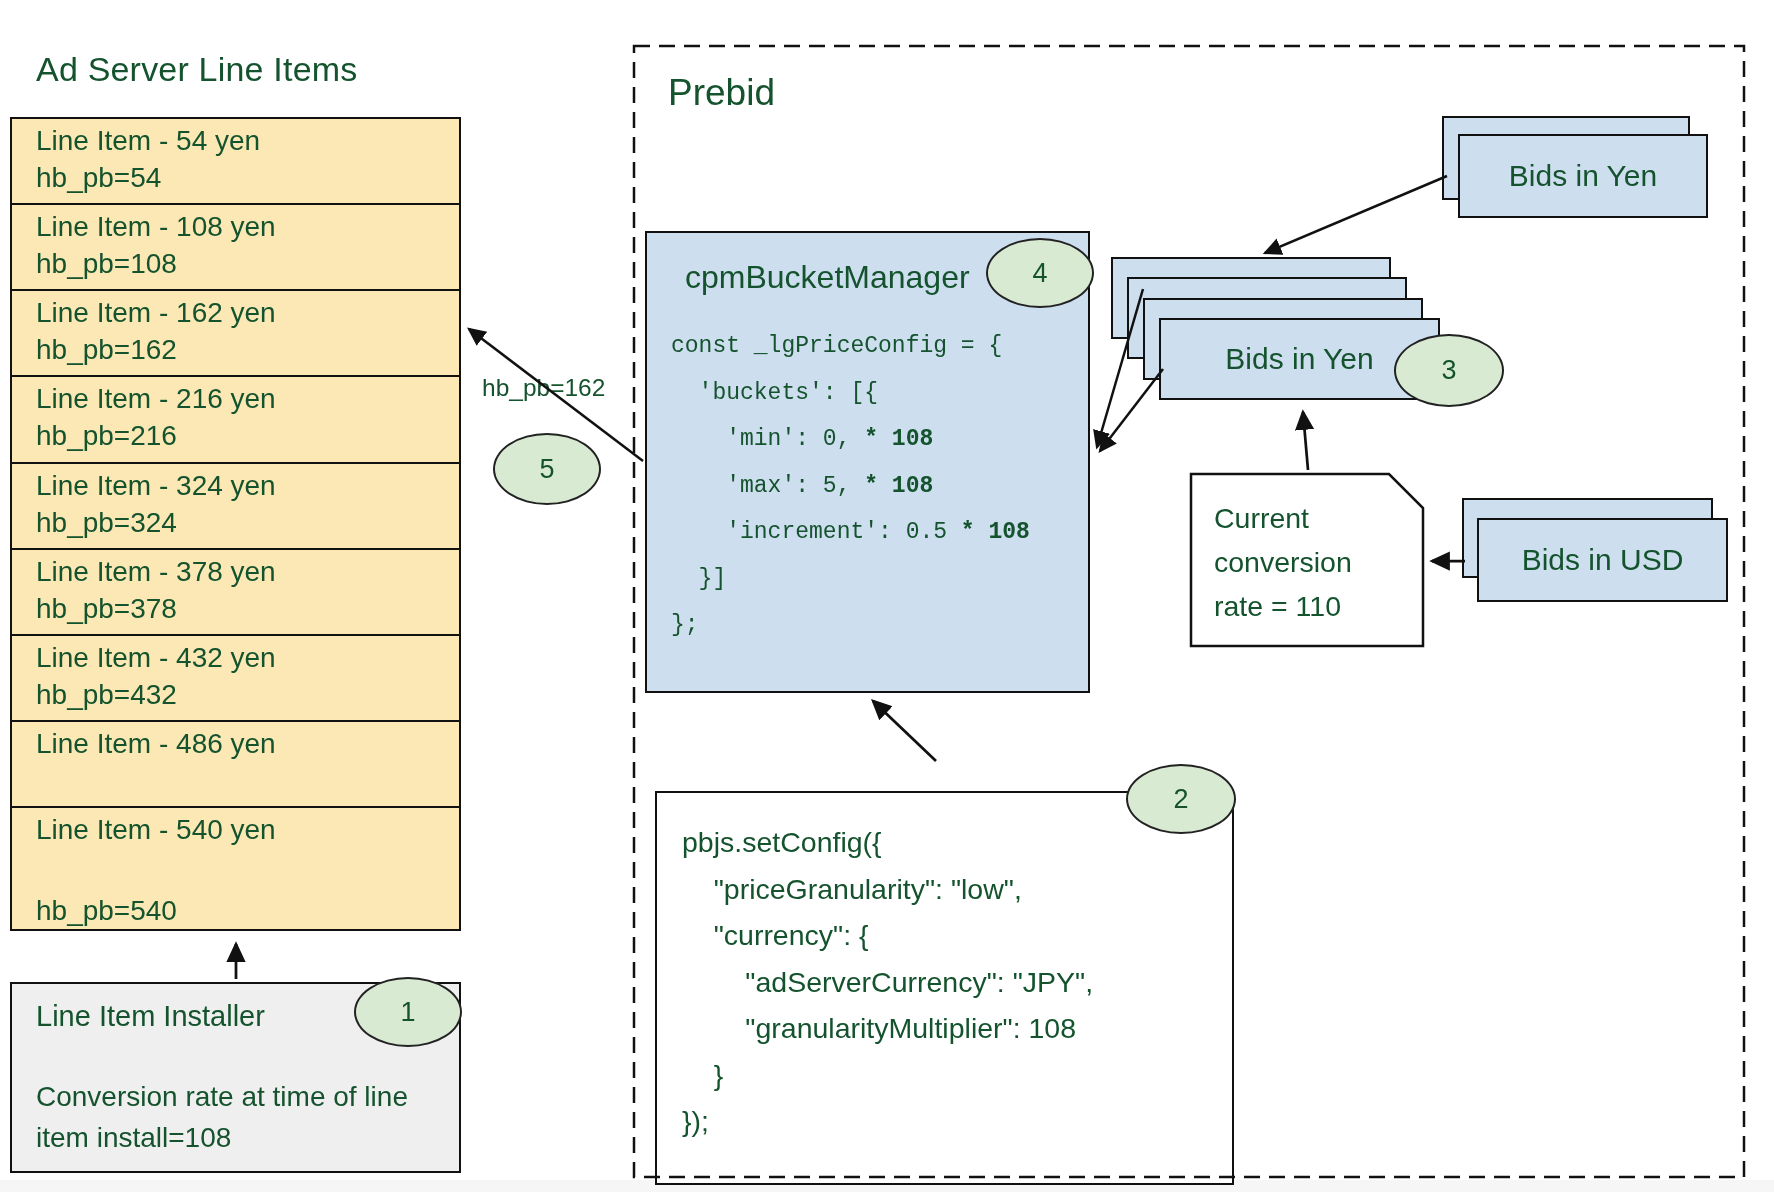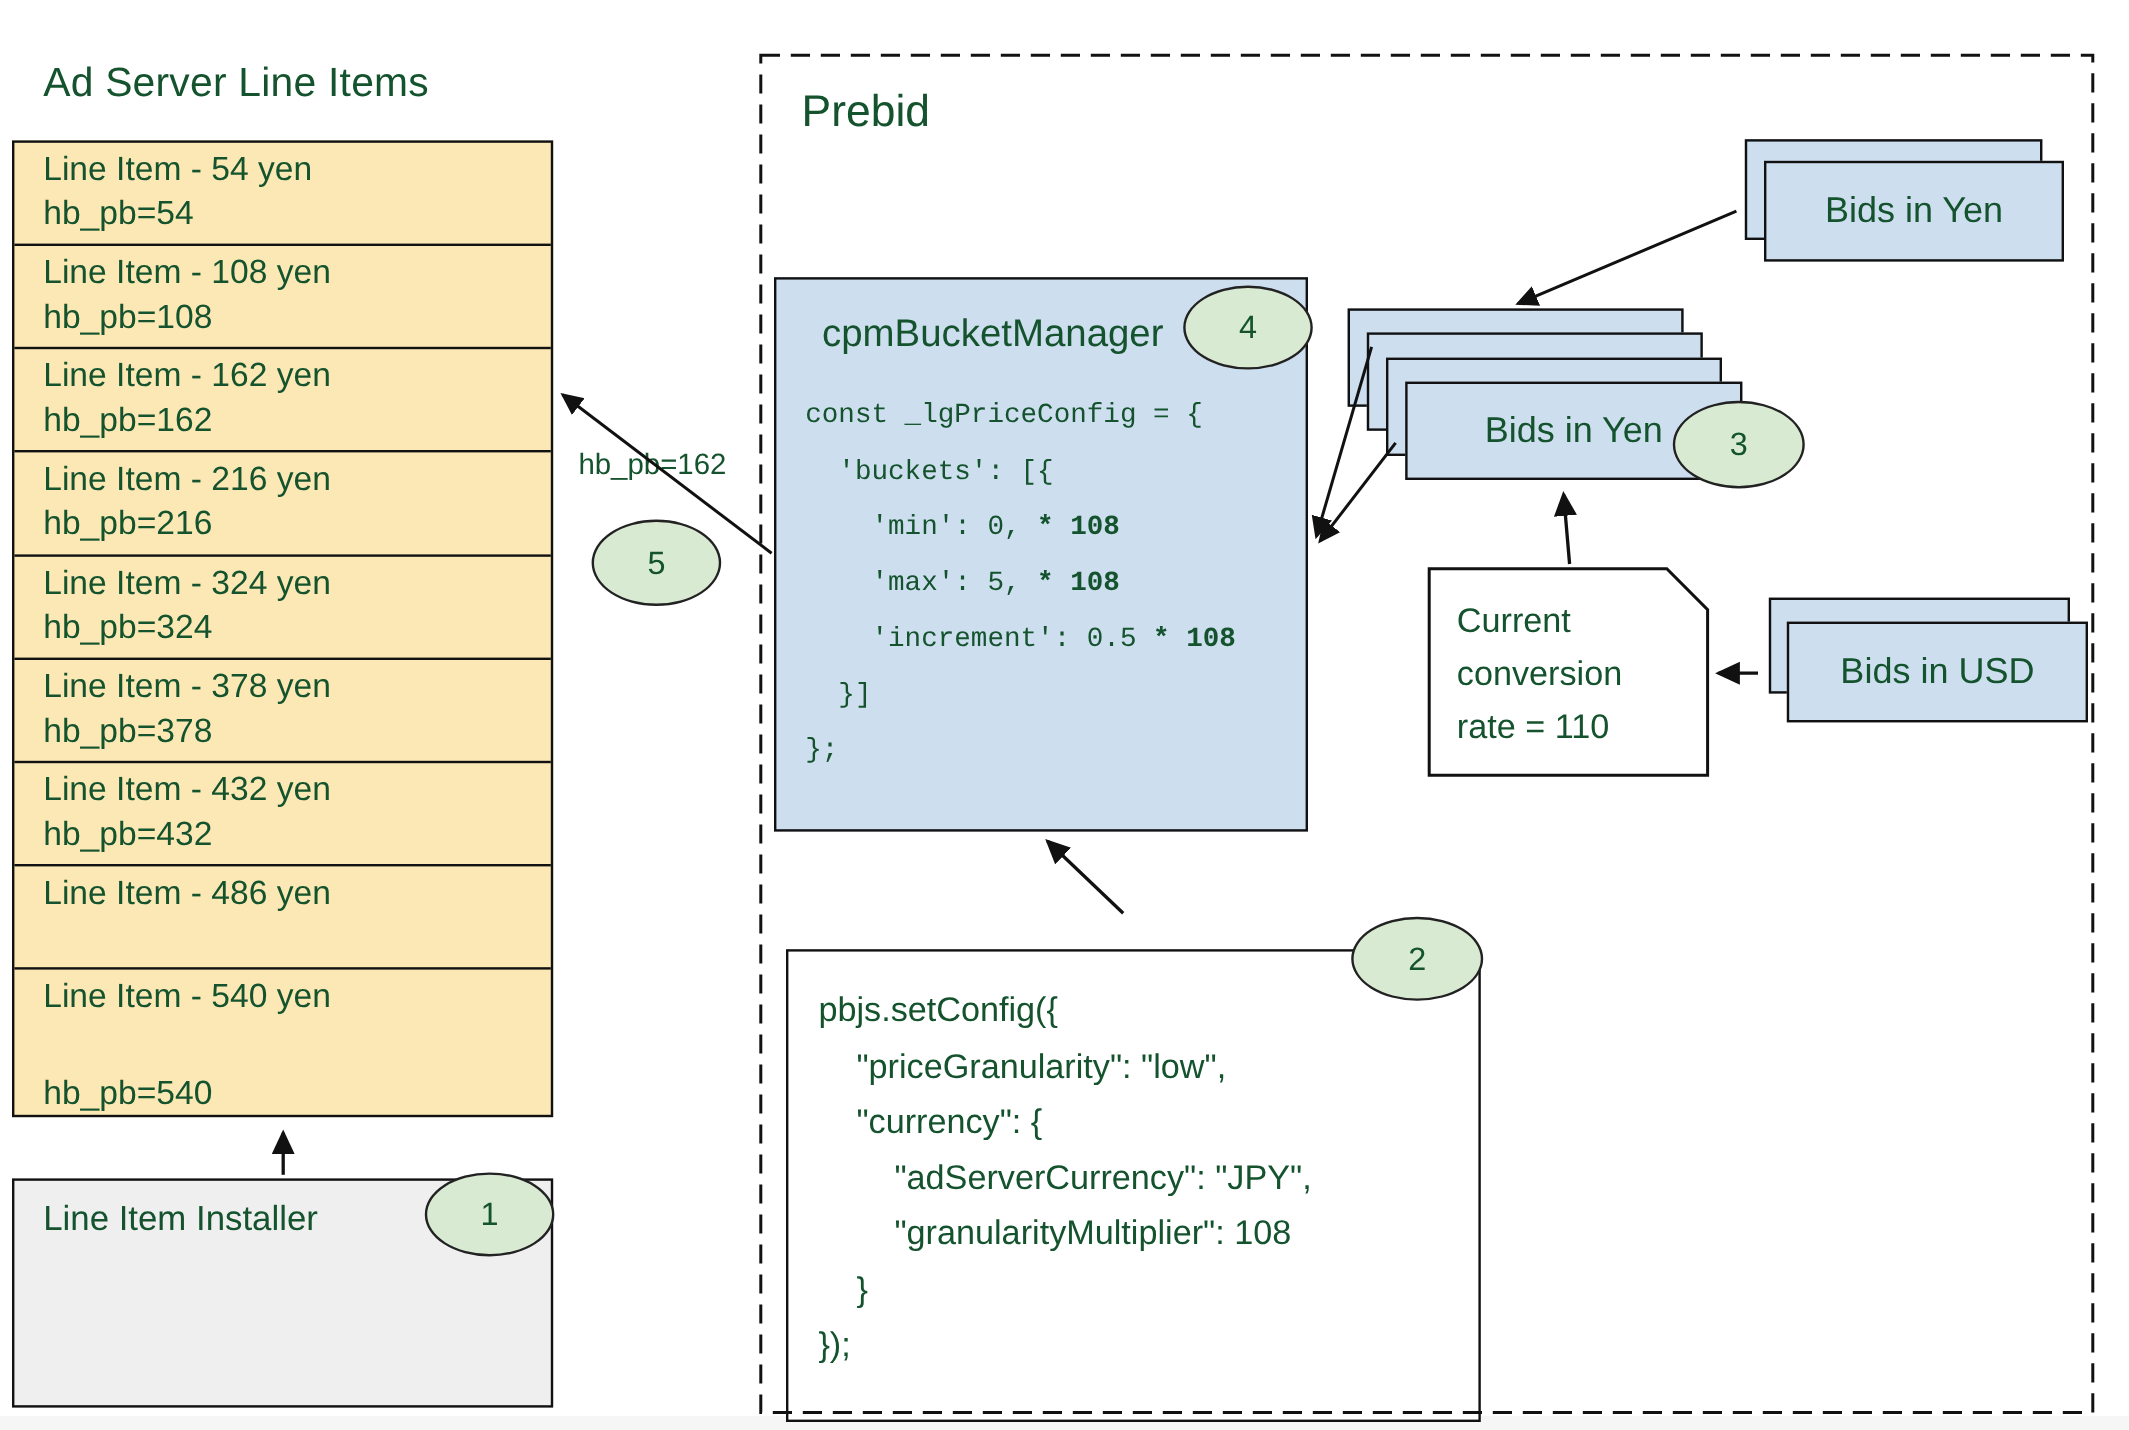--- a/index.html
+++ b/index.html
@@ -26,21 +26,21 @@
 
   
   .installer{
     left:10px;top:982px;width:451px;height:191px;
     background:var(--gray);border:2.5px solid var(--border);
   }
   .installer-title{position:absolute;left:24px;top:16px;font-size:29px;}
   .installer-body{position:absolute;left:24px;top:92px;width:396px;font-size:28px;line-height:41px;}
 
   
-  .card{background:var(--blue);border:2.5px solid var(--border);margin-left:12px;}
+  .card{background:var(--blue);border:2.5px solid var(--border);}
   .card-label{width:100%;height:100%;display:flex;align-items:center;justify-content:center;
     font-size:30px;white-space:nowrap;}
 
   
   .cpm-box{left:645px;top:231px;width:445px;height:462px;background:var(--blue);border:2.5px solid var(--border);}
   .cpm-title{position:absolute;left:38px;top:26px;font-size:32px;}
   .cpm-code{position:absolute;left:24px;top:90px;}
   .cpm-code .code-line{font-family:"Liberation Mono",monospace;font-size:23px;line-height:46.5px;white-space:pre;}
   .cpm-code .bold{font-weight:700;}
 
@@ -104,20 +104,21 @@
         <div class="li-line">Line Item - 486 yen</div>
       </div>
       <div class="li-row">
         <div class="li-line">Line Item - 540 yen</div>
         <div class="li-line">hb_pb=540</div>
       </div>
     </div>
 
   <div class="abs installer z3">
     <div class="installer-title">Line Item Installer</div>
+    <div class="installer-body">Conversion rate at time of line item install=108</div>
   </div>
 
   <div class="abs prebid-title z3" style="left:668px;top:72px;">Prebid</div>
 
   <svg class="layer z2" width="1774" height="1192">
     <path d="M 1191 474 H 1389 L 1423 508 V 646 H 1191 Z" fill="#ffffff" stroke="#111111" stroke-width="2.5" stroke-linejoin="miter"></path>
   </svg>
   <div class="abs note-text z3">Current conversion rate = 110</div>
 
   <div class="abs cpm-box z3">

